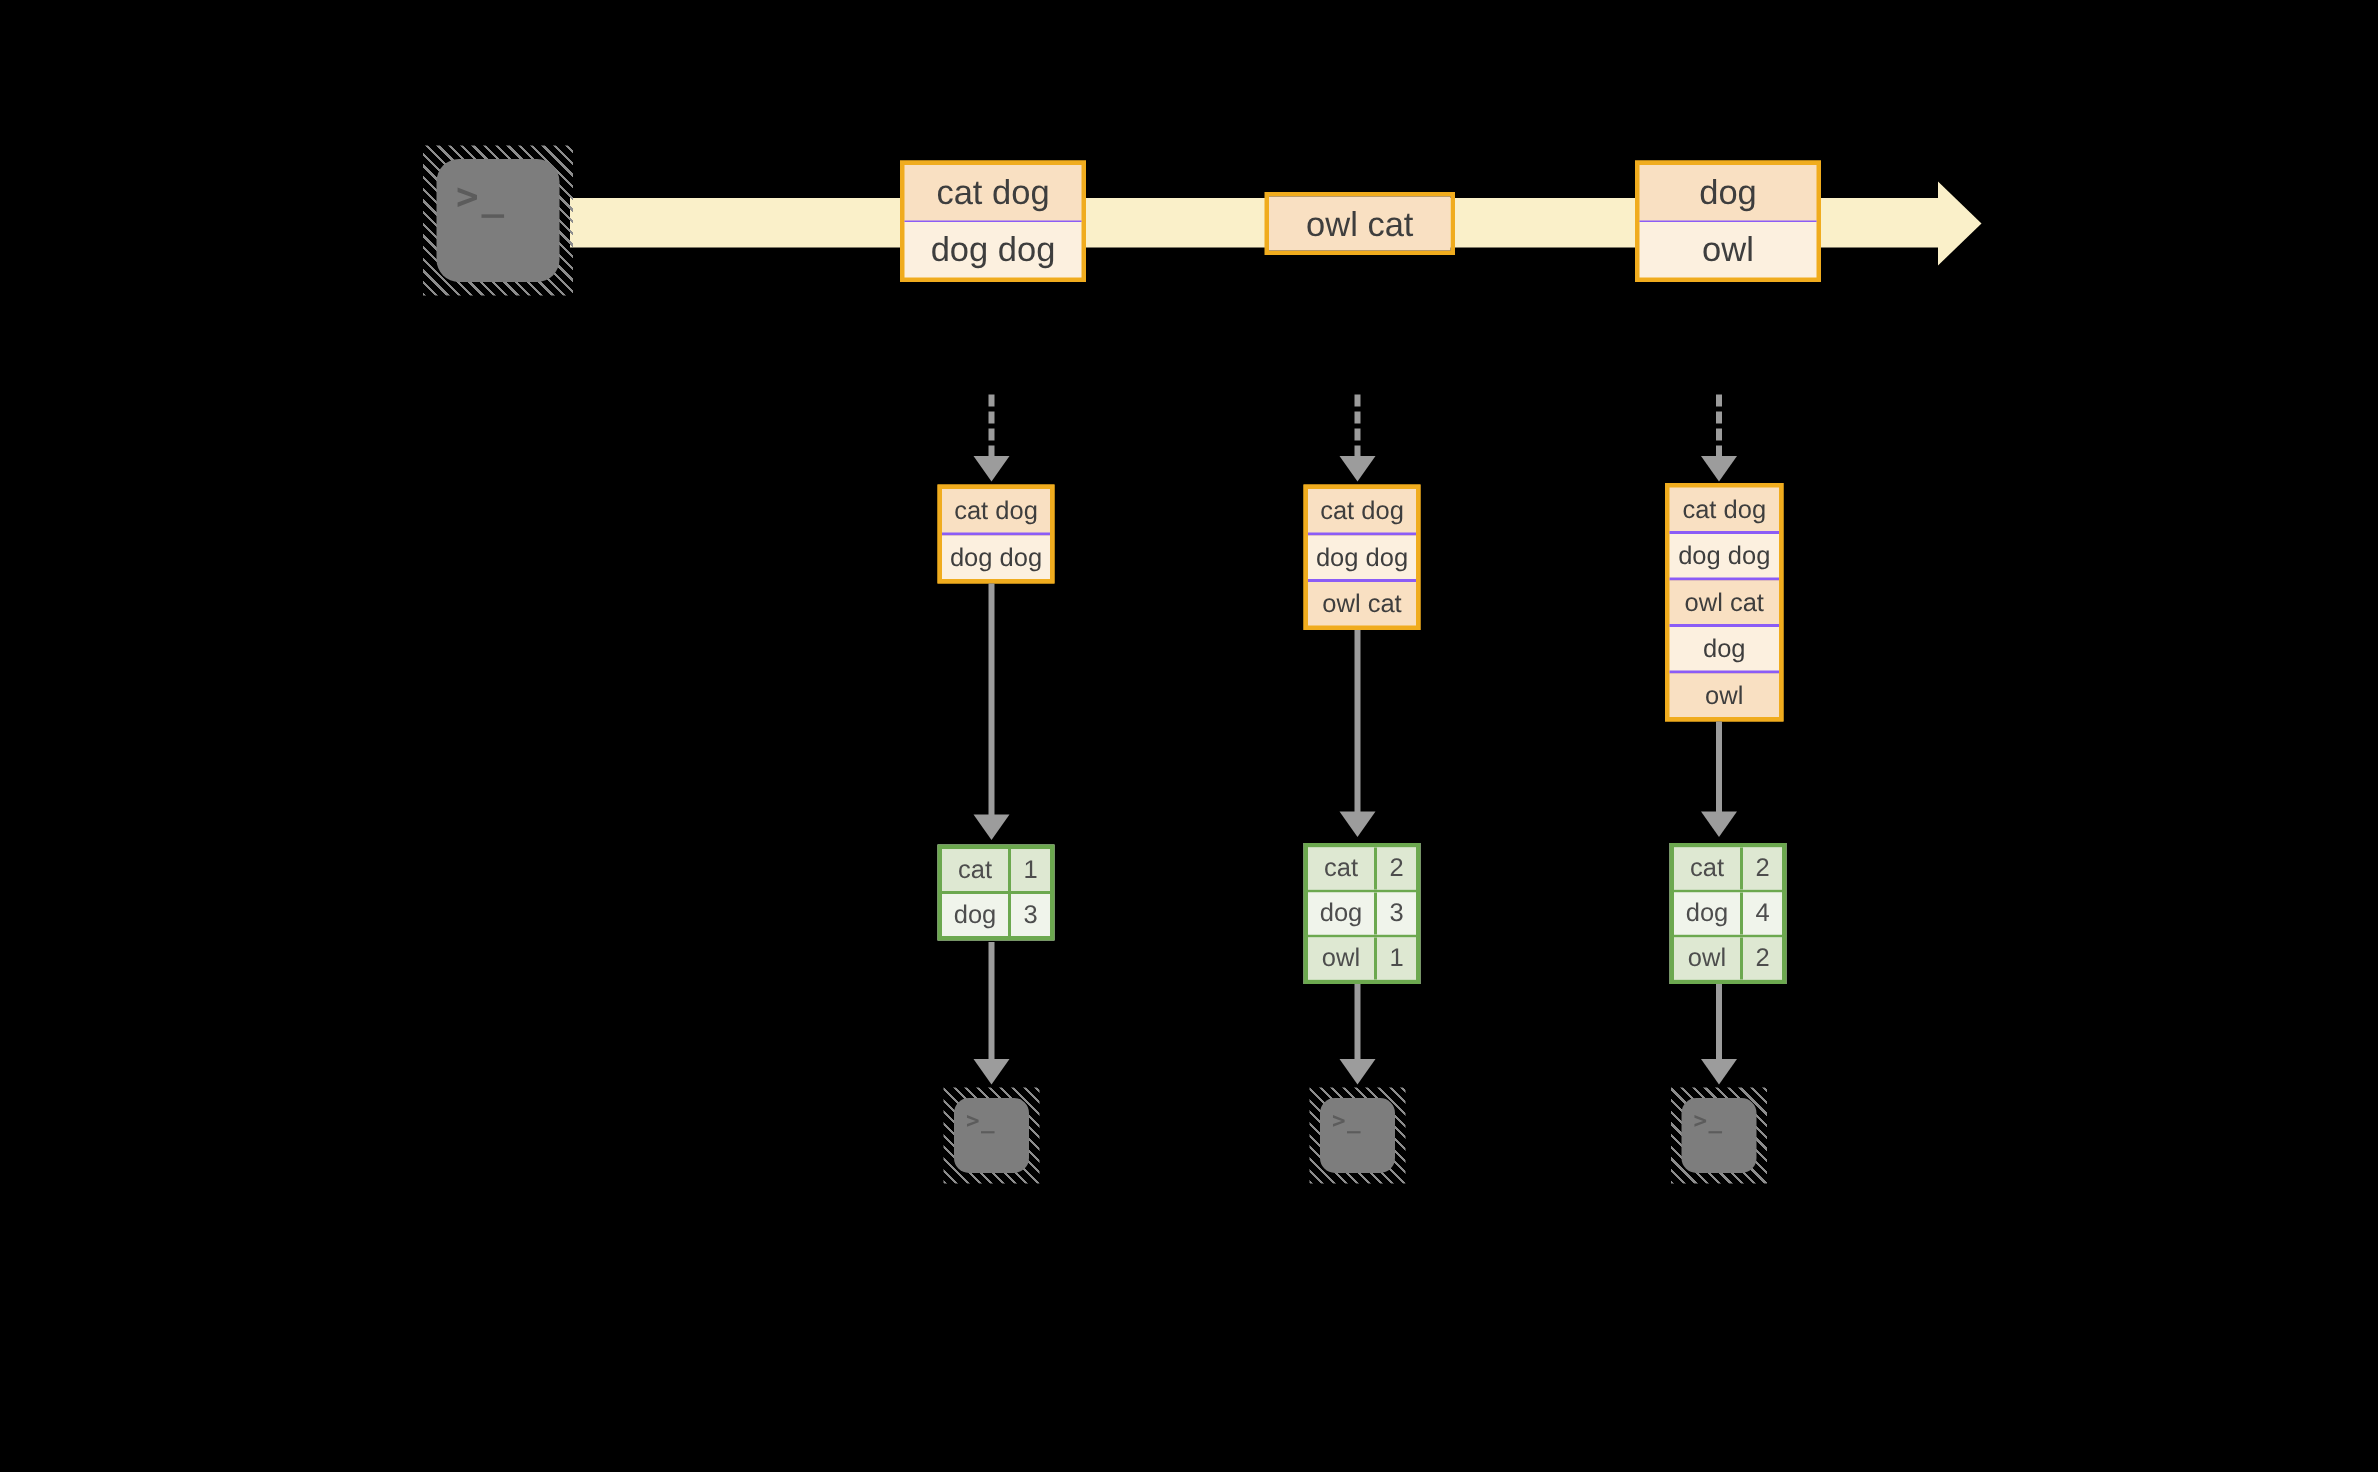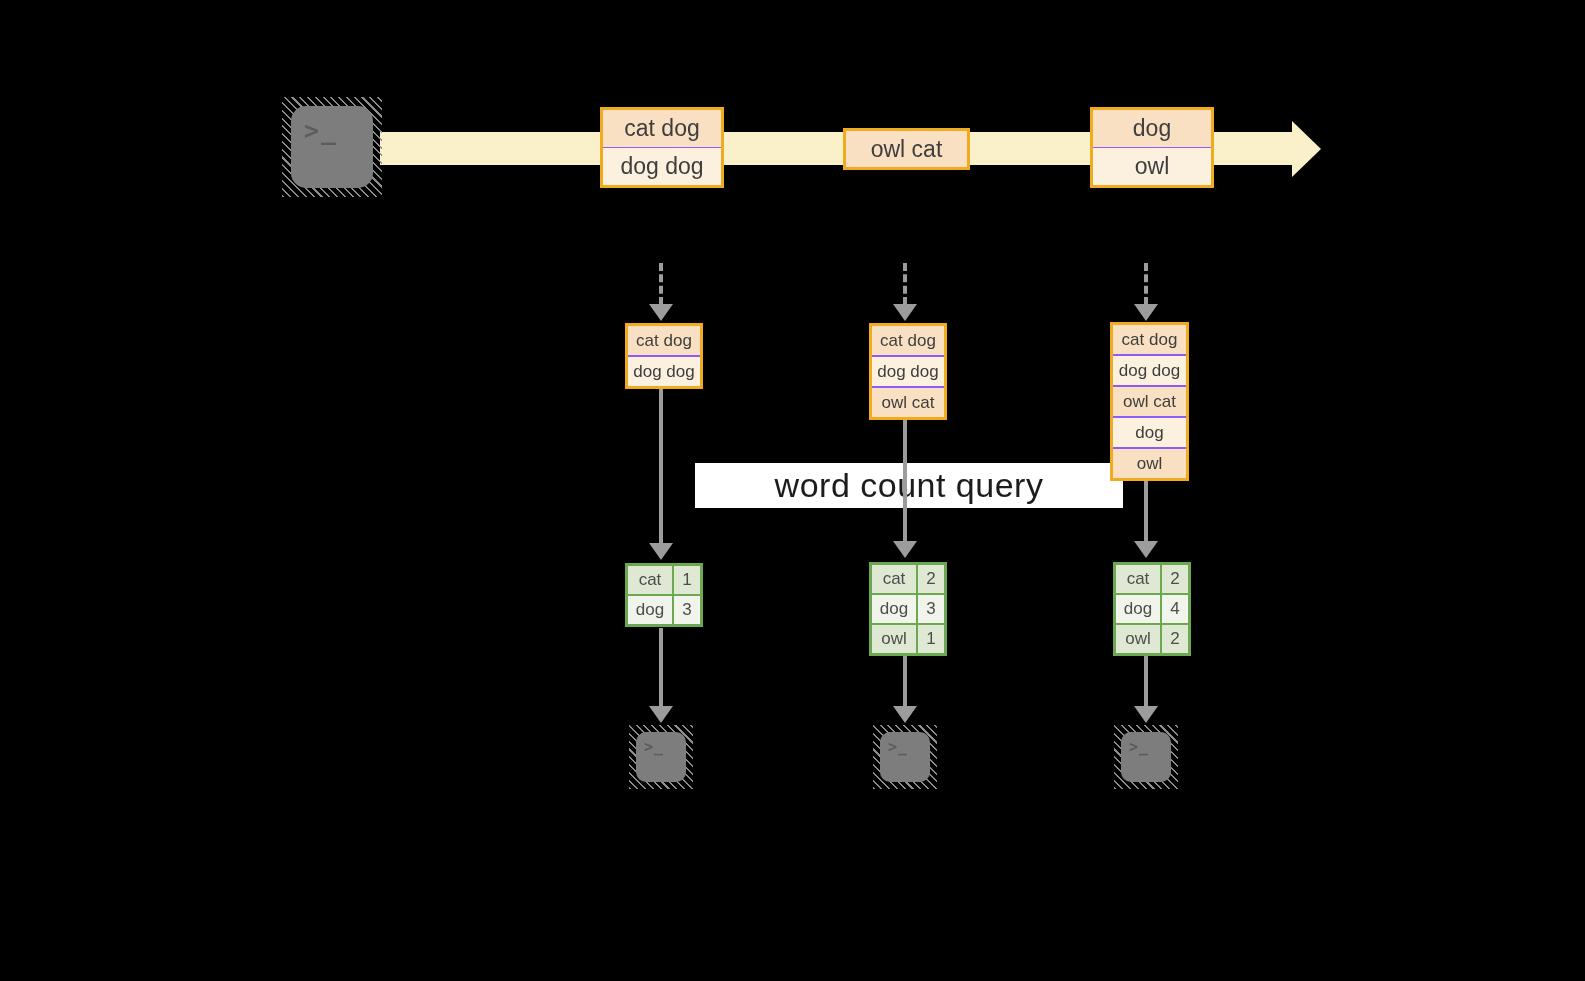--- a/index.html
+++ b/index.html
@@ -103,21 +103,20 @@
     <div class="row">owl cat</div>
   </div>
   <div class="obox stack" style="left:1110px;top:322px;width:73px;z-index:10;">
     <div class="row">cat dog</div>
     <div class="row">dog dog</div>
     <div class="row">owl cat</div>
     <div class="row">dog</div>
     <div class="row">owl</div>
   </div>
 
-  <div class="query-label">word count query</div>
 
   <div class="down-arrow" style="left:649px;top:389px;height:171px;">
     <div class="shaft"></div>
       <div class="head"></div>
   </div>
   <div class="down-arrow" style="left:893px;top:420px;height:138px;">
     <div class="shaft"></div>
       <div class="head"></div>
   </div>
   <div class="down-arrow" style="left:1134px;top:481px;height:77px;">

